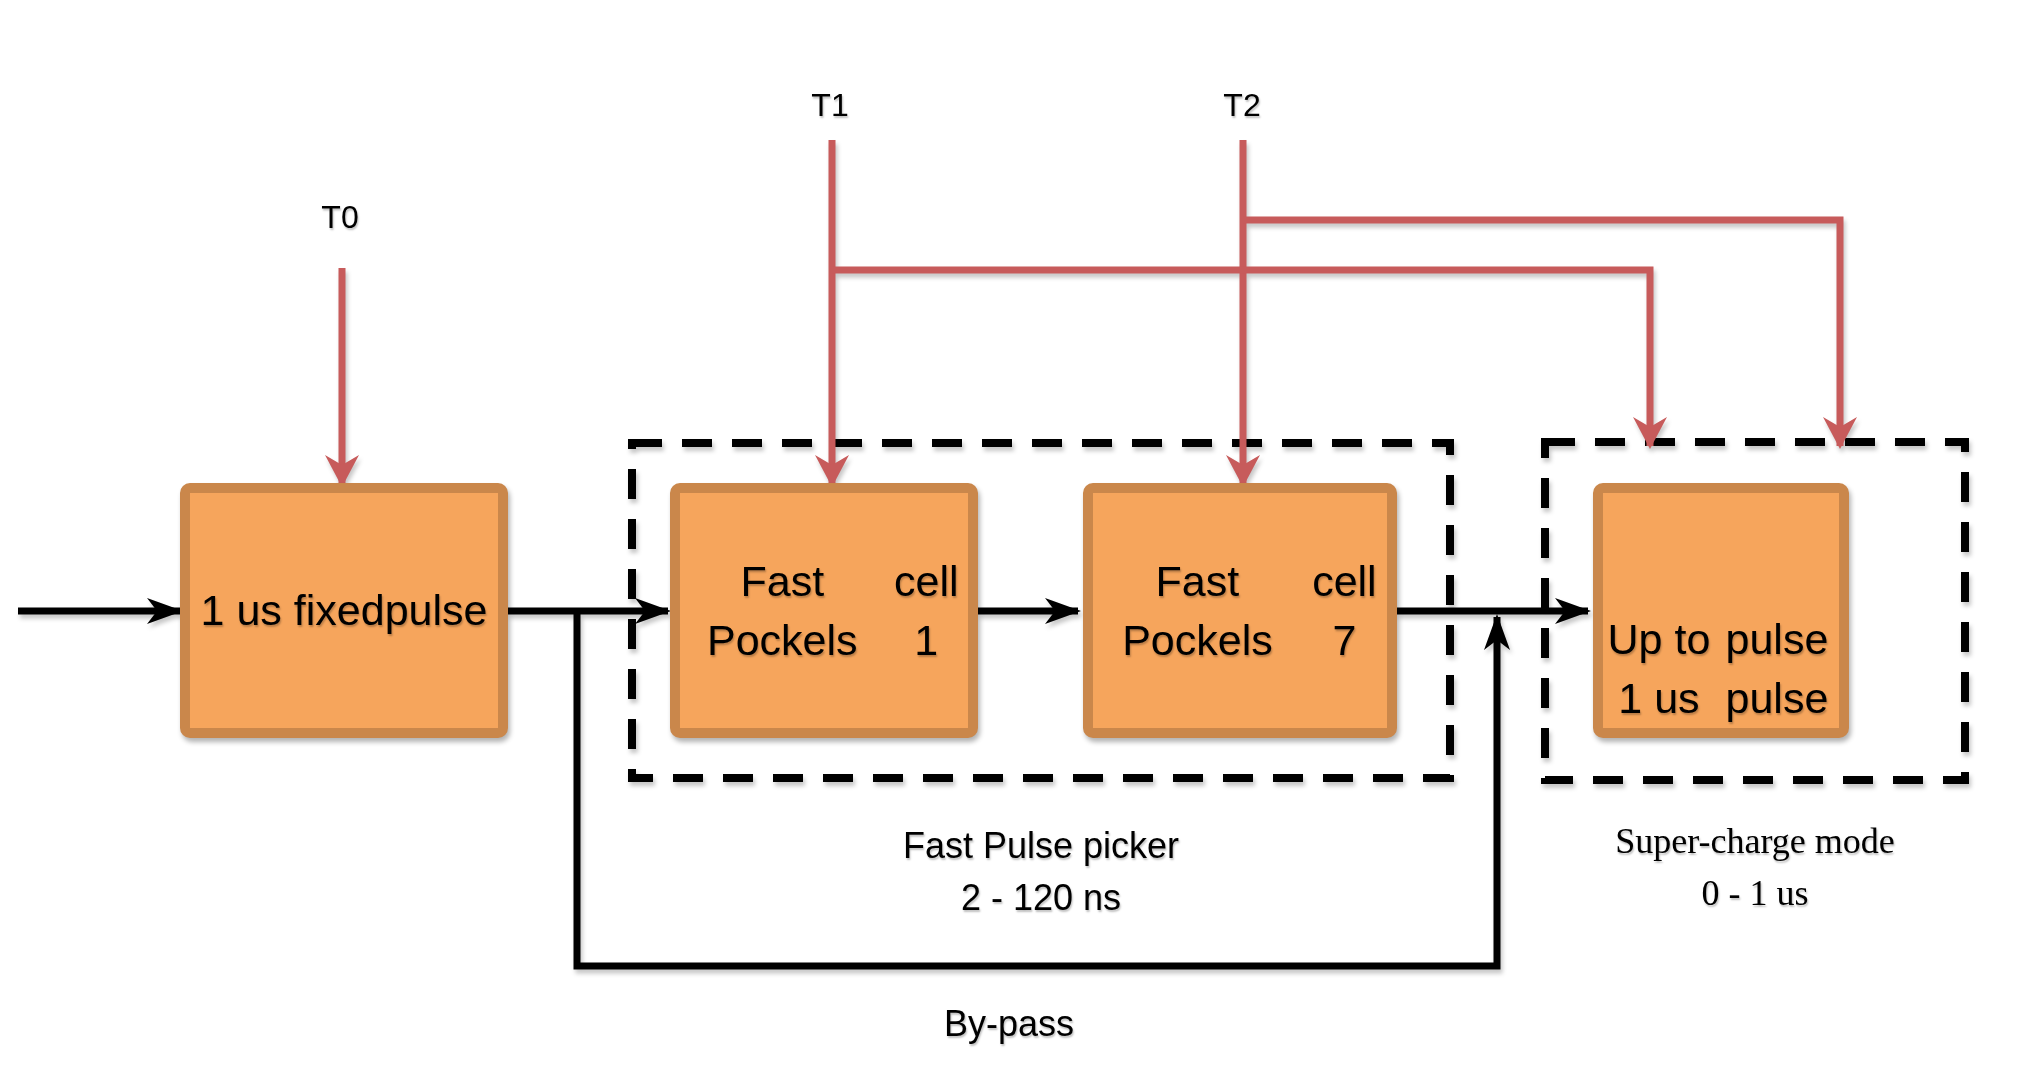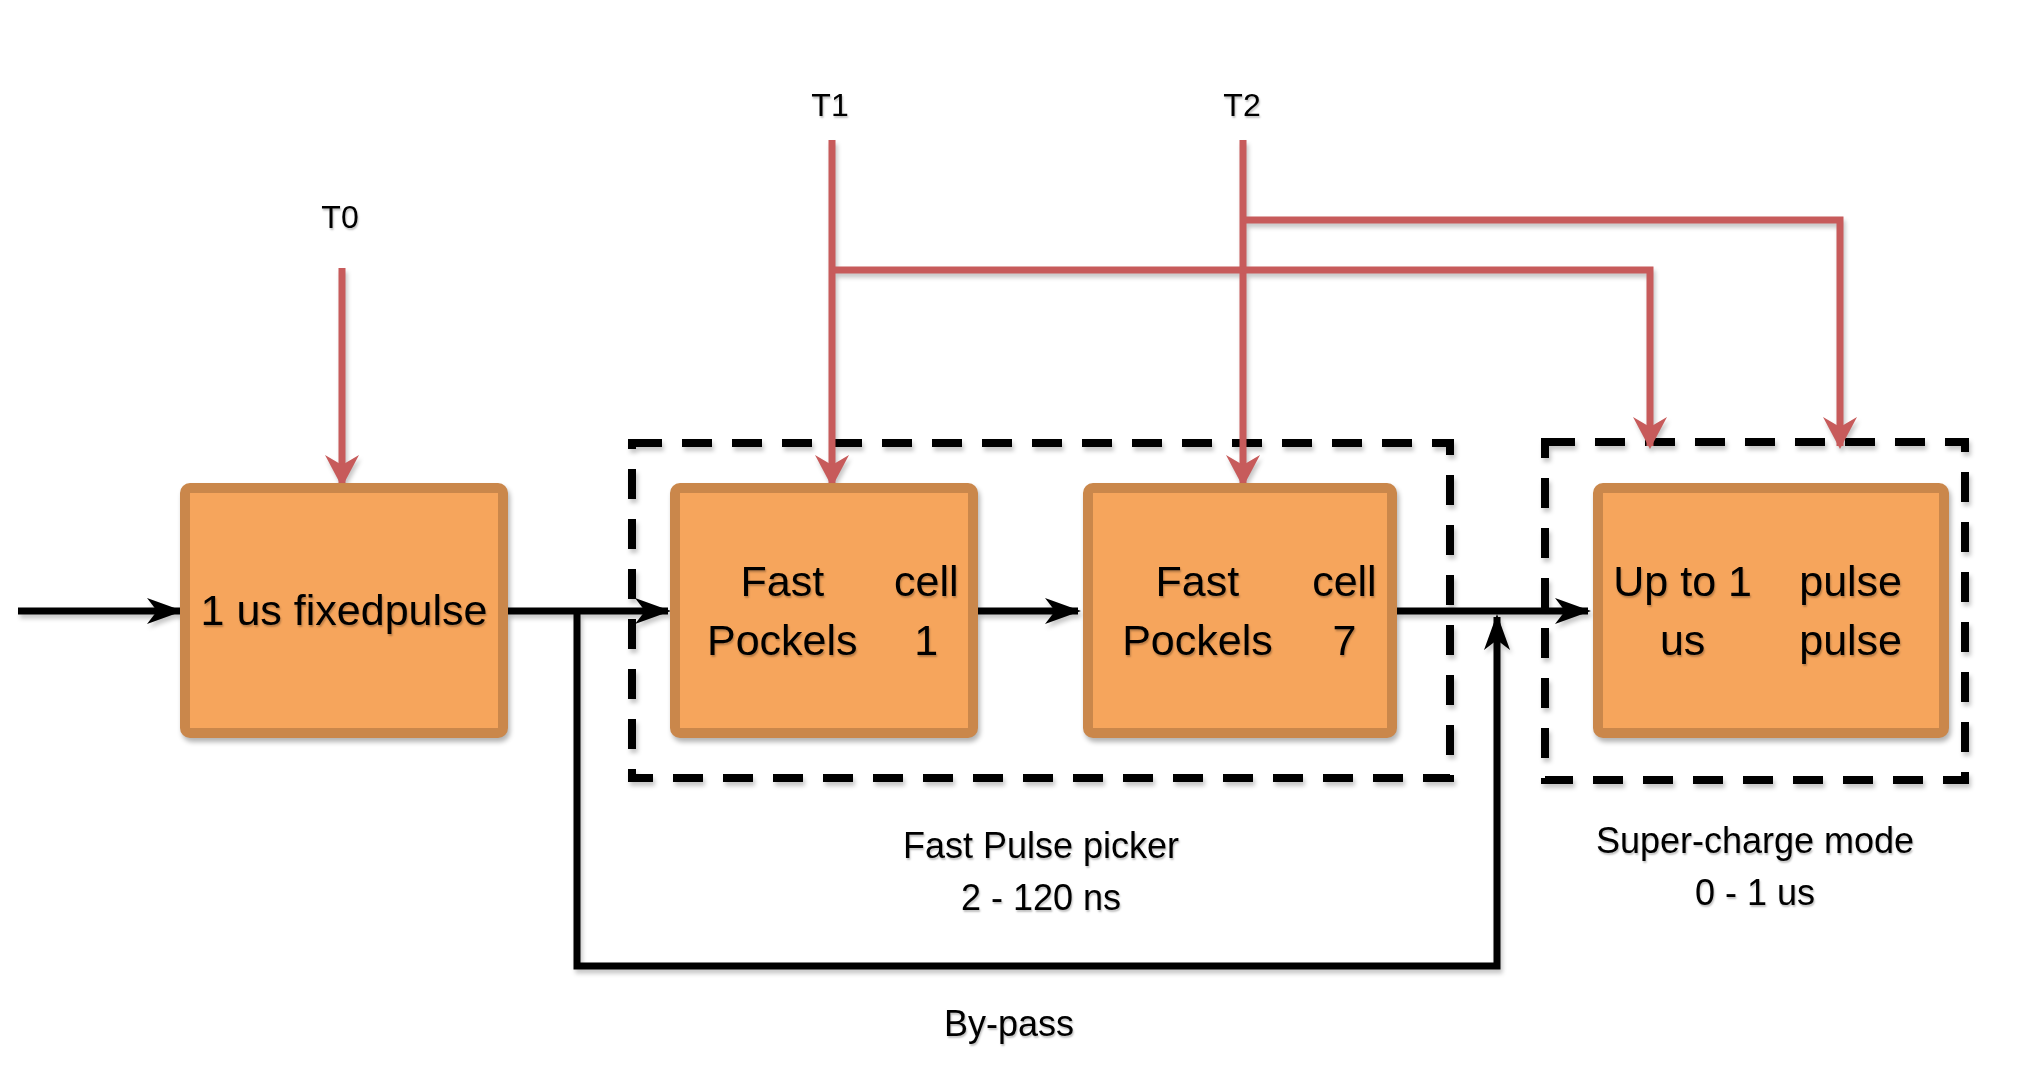--- a/index.html
+++ b/index.html
@@ -76,29 +76,29 @@
     <span>pulse</span>
   </div>
   <div class="node" style="left:670px;top:483px;width:308px;height:255px;">
     <span>Fast Pockels</span>
     <span>cell 1</span>
   </div>
   <div class="node" style="left:1083px;top:483px;width:314px;height:255px;">
     <span>Fast Pockels</span>
     <span>cell 7</span>
   </div>
-  <div class="node" style="left:1593px;top:483px;width:356px;height:255px;">
+  <div class="node" style="left:1593px;top:483px;width:256px;height:255px;align-items:flex-end;">
     <span>Up to 1 us</span>
     <span>pulse pulse</span>
   </div>
 
   <div class="caption" style="left:632px;top:820px;width:818px;">
     <div>Fast Pulse picker</div>
     <div>2 - 120 ns</div>
   </div>
-  <div class="caption" style="left:1545px;top:815px;width:420px;">
+  <div class="caption" style="left:1545px;top:815px;width:420px;font-family:Liberation Serif, serif;">
     <div>Super-charge mode</div>
     <div>0 - 1 us</div>
   </div>
 
   <div class="caption" style="left:809px;top:998px;width:400px;">By-pass</div>
 
 </div>
 
 </body></html>

